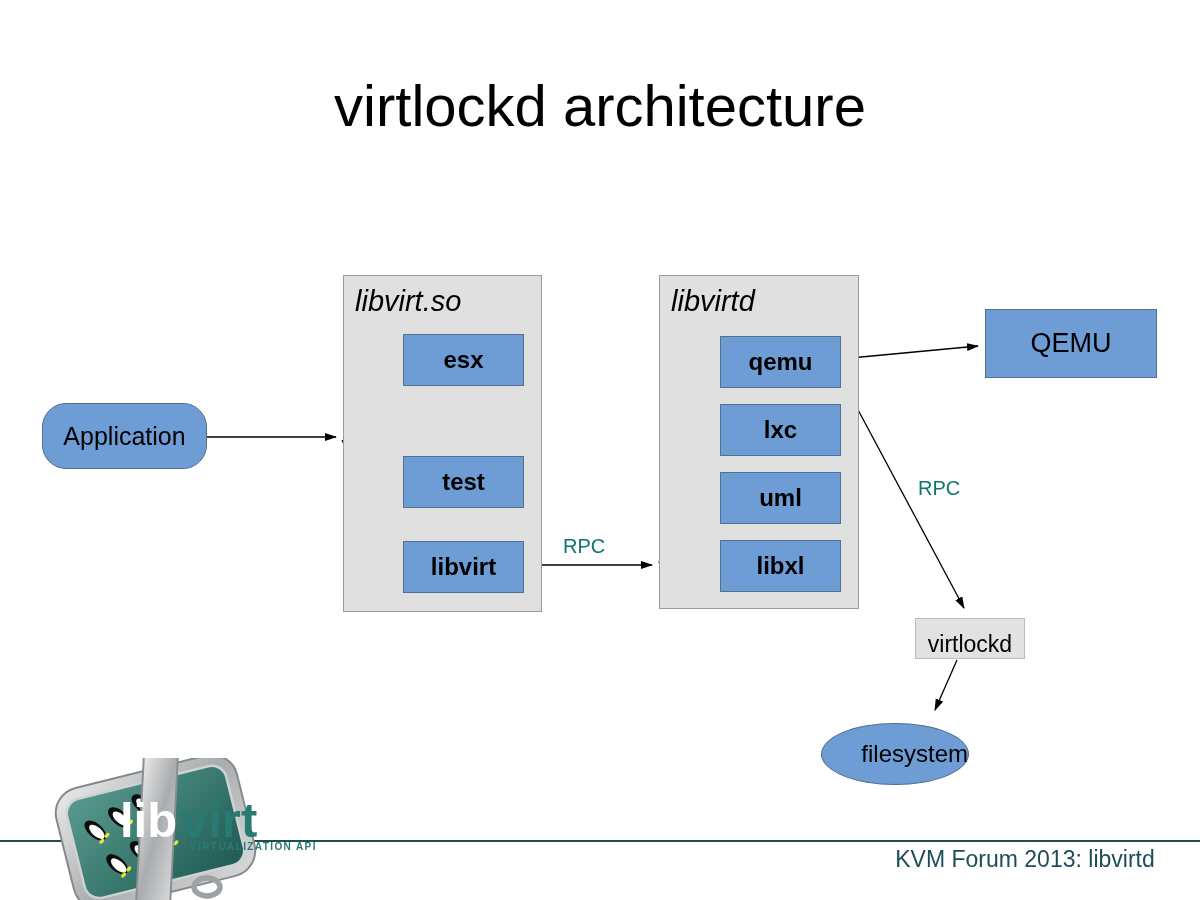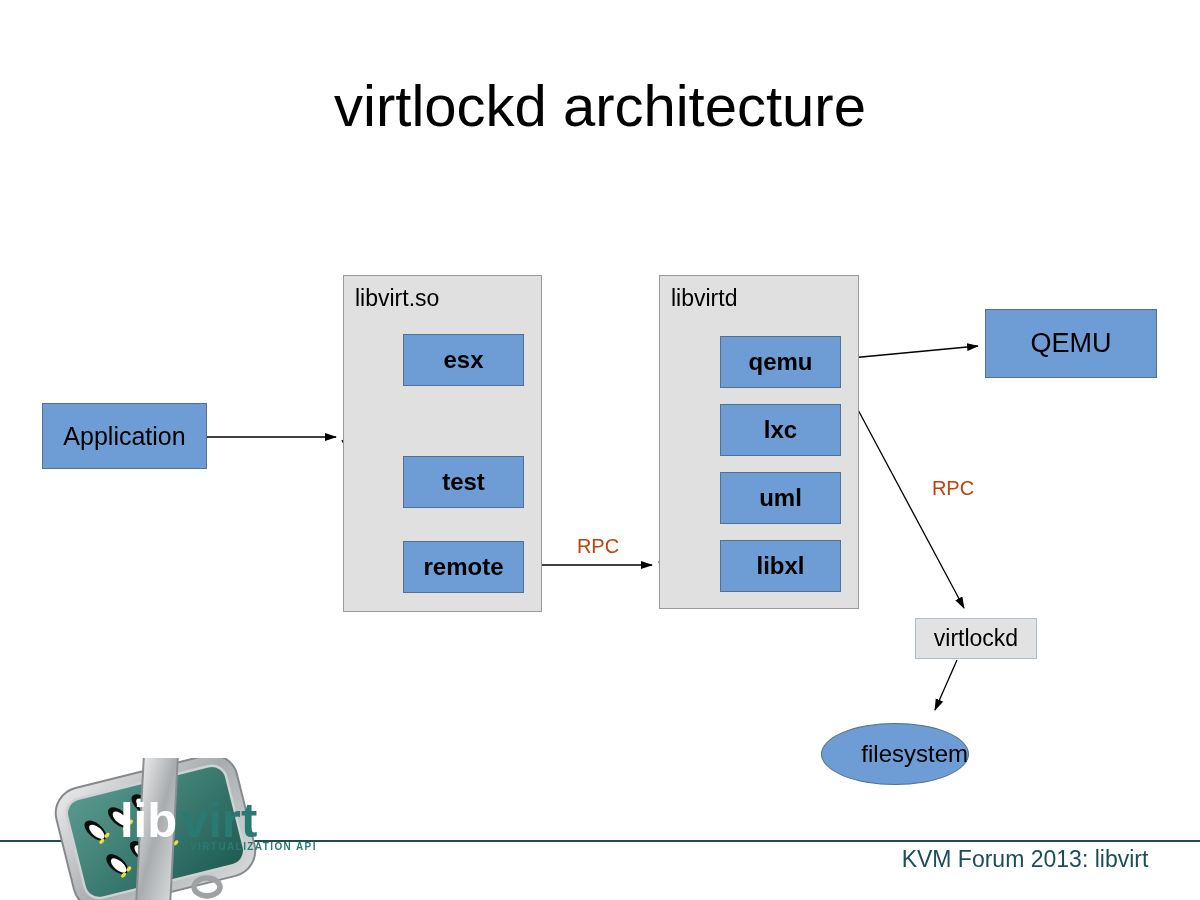--- a/index.html
+++ b/index.html
@@ -9,42 +9,42 @@
   }
   .abs{position:absolute;}
   #slide-title{
     top:72px;left:0;width:1200px;text-align:center;
     font-size:58px;font-weight:400;letter-spacing:0px;color:#000;
   }
   .container-box{
     background:#e0e0e0;border:1px solid #9b9b9b;
   }
   .container-label{
-    position:absolute;left:11px;top:9px;font-size:23px;color:#000;
+    position:absolute;left:11px;top:9px;font-size:29px;color:#000;font-style:italic;
   }
   .bluebox{
     background:#6e9cd4;border:1.5px solid #52708f;
     display:flex;align-items:center;justify-content:center;
     font-size:24px;color:#000;box-sizing:border-box;
   }
   .driver{left:59px;width:121px;height:52px;position:absolute;font-weight:bold;}
-  #application-box{left:42px;top:403px;width:165px;height:66px;font-size:25px;}
+  #application-box{left:42px;top:403px;width:165px;height:66px;font-size:25px;border-radius:24px;}
   #qemu-vm-box{left:985px;top:309px;width:172px;height:69px;font-size:27px;}
   #virtlockd-box{
-    left:915px;top:618px;width:122px;height:41px;
+    left:915px;top:618px;width:110px;height:41px;
     background:#e2e2e2;border:1.5px solid #aebdd1;
-    display:flex;align-items:center;justify-content:center;
+    display:flex;align-items:flex-end;justify-content:center;
     font-size:23px;box-sizing:border-box;
   }
   #filesystem-ellipse{
     left:821px;top:723px;width:148px;height:62px;border-radius:50%;
     font-size:24px;
     justify-content:flex-end;
   }
-  .rpc-label{font-size:20px;color:#c2410c;width:70px;text-align:center;}
+  .rpc-label{font-size:20px;color:#0f766e;width:70px;}
   #rpc-remote{left:563px;top:535px;}
   #rpc-virtlockd{left:918px;top:477px;}
   #arrow-layer{left:0;top:0;width:1200px;height:900px;pointer-events:none;}
   #footer-line{left:0;top:840px;width:1200px;height:2px;background:#1e4e4e;}
   #footer-text{
     left:850px;top:846px;width:350px;text-align:center;
     font-size:23px;color:#1d4e58;
   }
   #libvirt-logo{left:40px;top:758px;width:305px;height:142px;}
 </style>
@@ -76,21 +76,21 @@
 
 <div class="abs container-box" style="left:343px;top:275px;width:197px;height:335px;">
   <div class="container-label">libvirt.so</div>
   <div class="bluebox driver" style="top:58px;">
       <span>esx</span>
     </div>
   <div class="bluebox driver" style="top:180px;">
       <span>test</span>
     </div>
   <div class="bluebox driver" style="top:265px;">
-      <span>remote</span>
+      <span>libvirt</span>
     </div>
 </div>
 
 <div class="abs container-box" style="left:659px;top:275px;width:198px;height:332px;">
   <div class="container-label">libvirtd</div>
   <div class="bluebox driver" style="left:60px;top:60px;">
       <span>qemu</span>
     </div>
   <div class="bluebox driver" style="left:60px;top:128px;">
       <span>lxc</span>
@@ -112,21 +112,21 @@
 
 <div class="abs" id="virtlockd-box">
   <span>virtlockd</span>
 </div>
 
 <div class="abs bluebox" id="filesystem-ellipse">
   <span>filesystem</span>
 </div>
 
 <div class="abs" id="footer-line"></div>
-<div class="abs" id="footer-text">KVM Forum 2013: libvirt</div>
+<div class="abs" id="footer-text">KVM Forum 2013: libvirtd</div>
 
 <svg class="abs" id="libvirt-logo" viewBox="0 0 305 142">
   <defs>
     <linearGradient id="tealg" x1="0" y1="0" x2="1" y2="1">
       <stop offset="0" stop-color="#5a9a8e"></stop>
       <stop offset="1" stop-color="#1d5b52"></stop>
     </linearGradient>
     <linearGradient id="silverg" x1="0" y1="0" x2="1" y2="1">
       <stop offset="0" stop-color="#ececed"></stop>
       <stop offset="0.5" stop-color="#a9acae"></stop>

